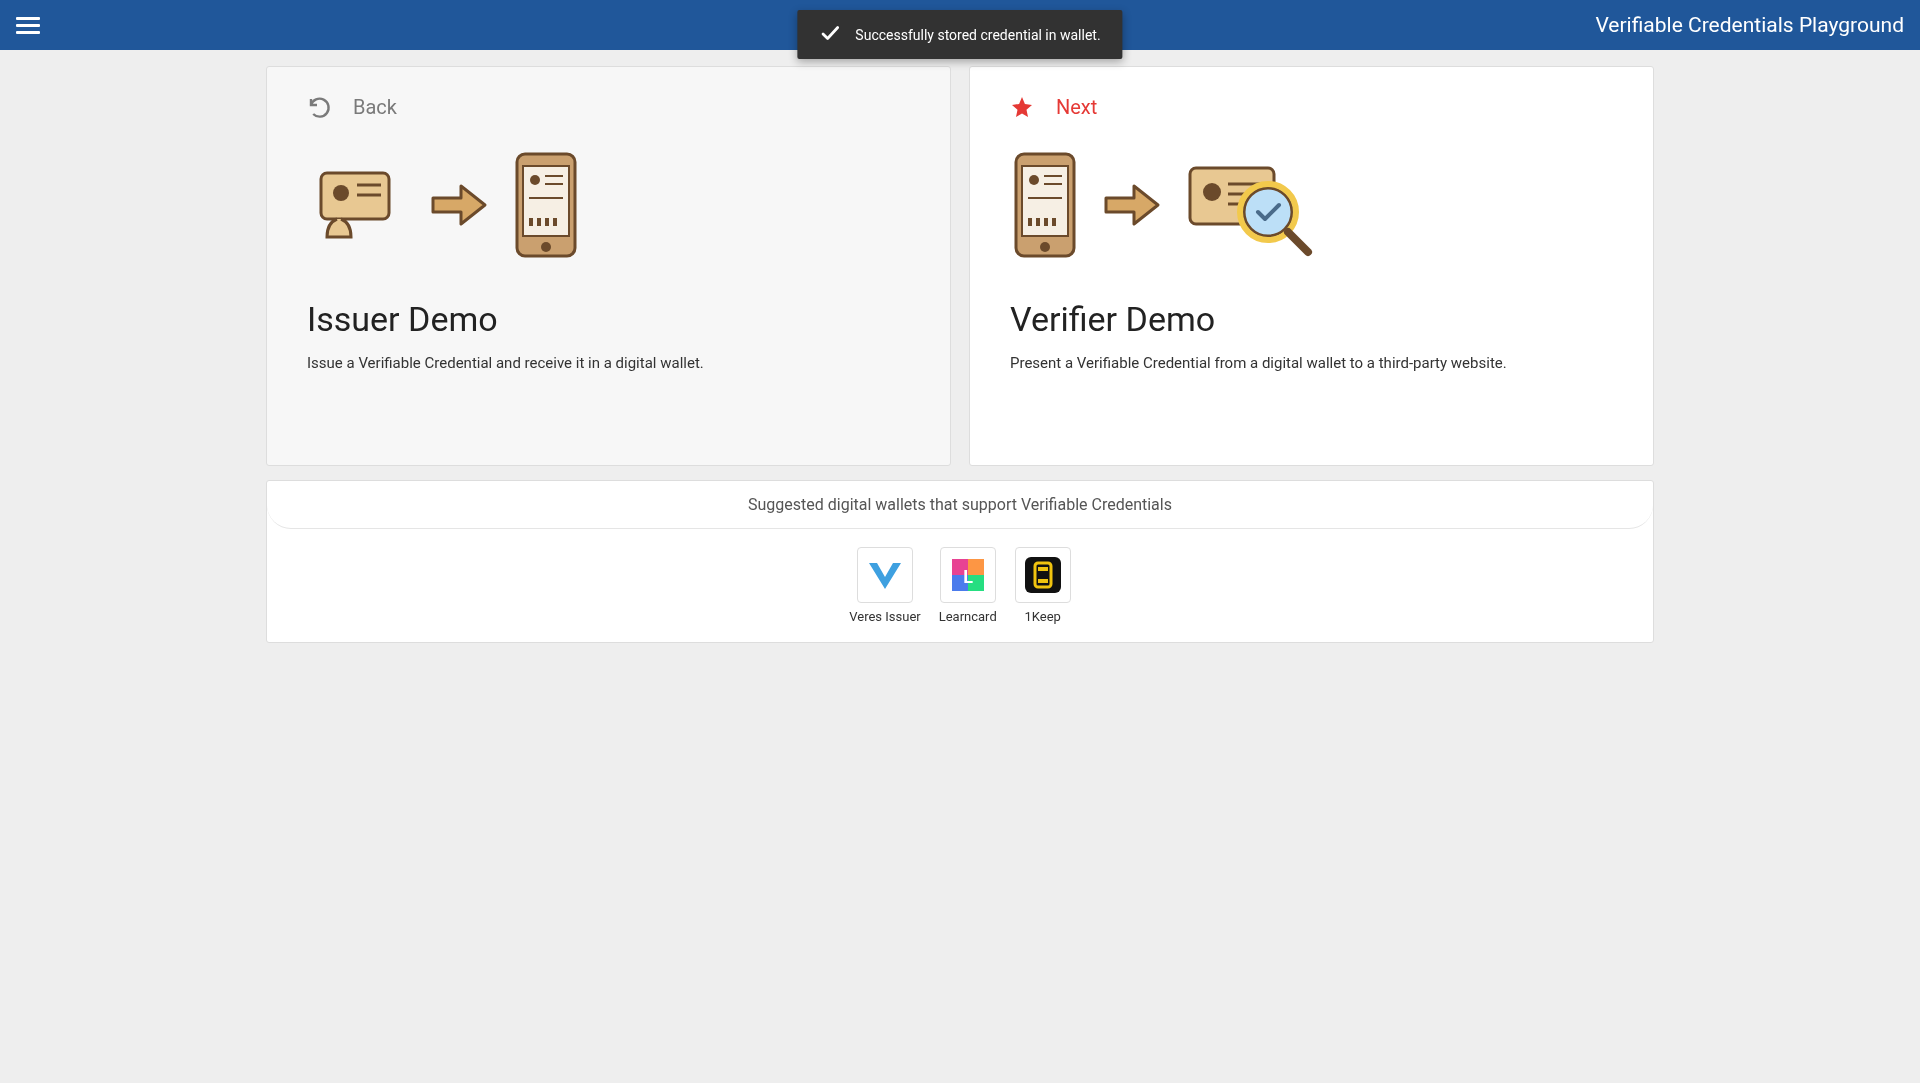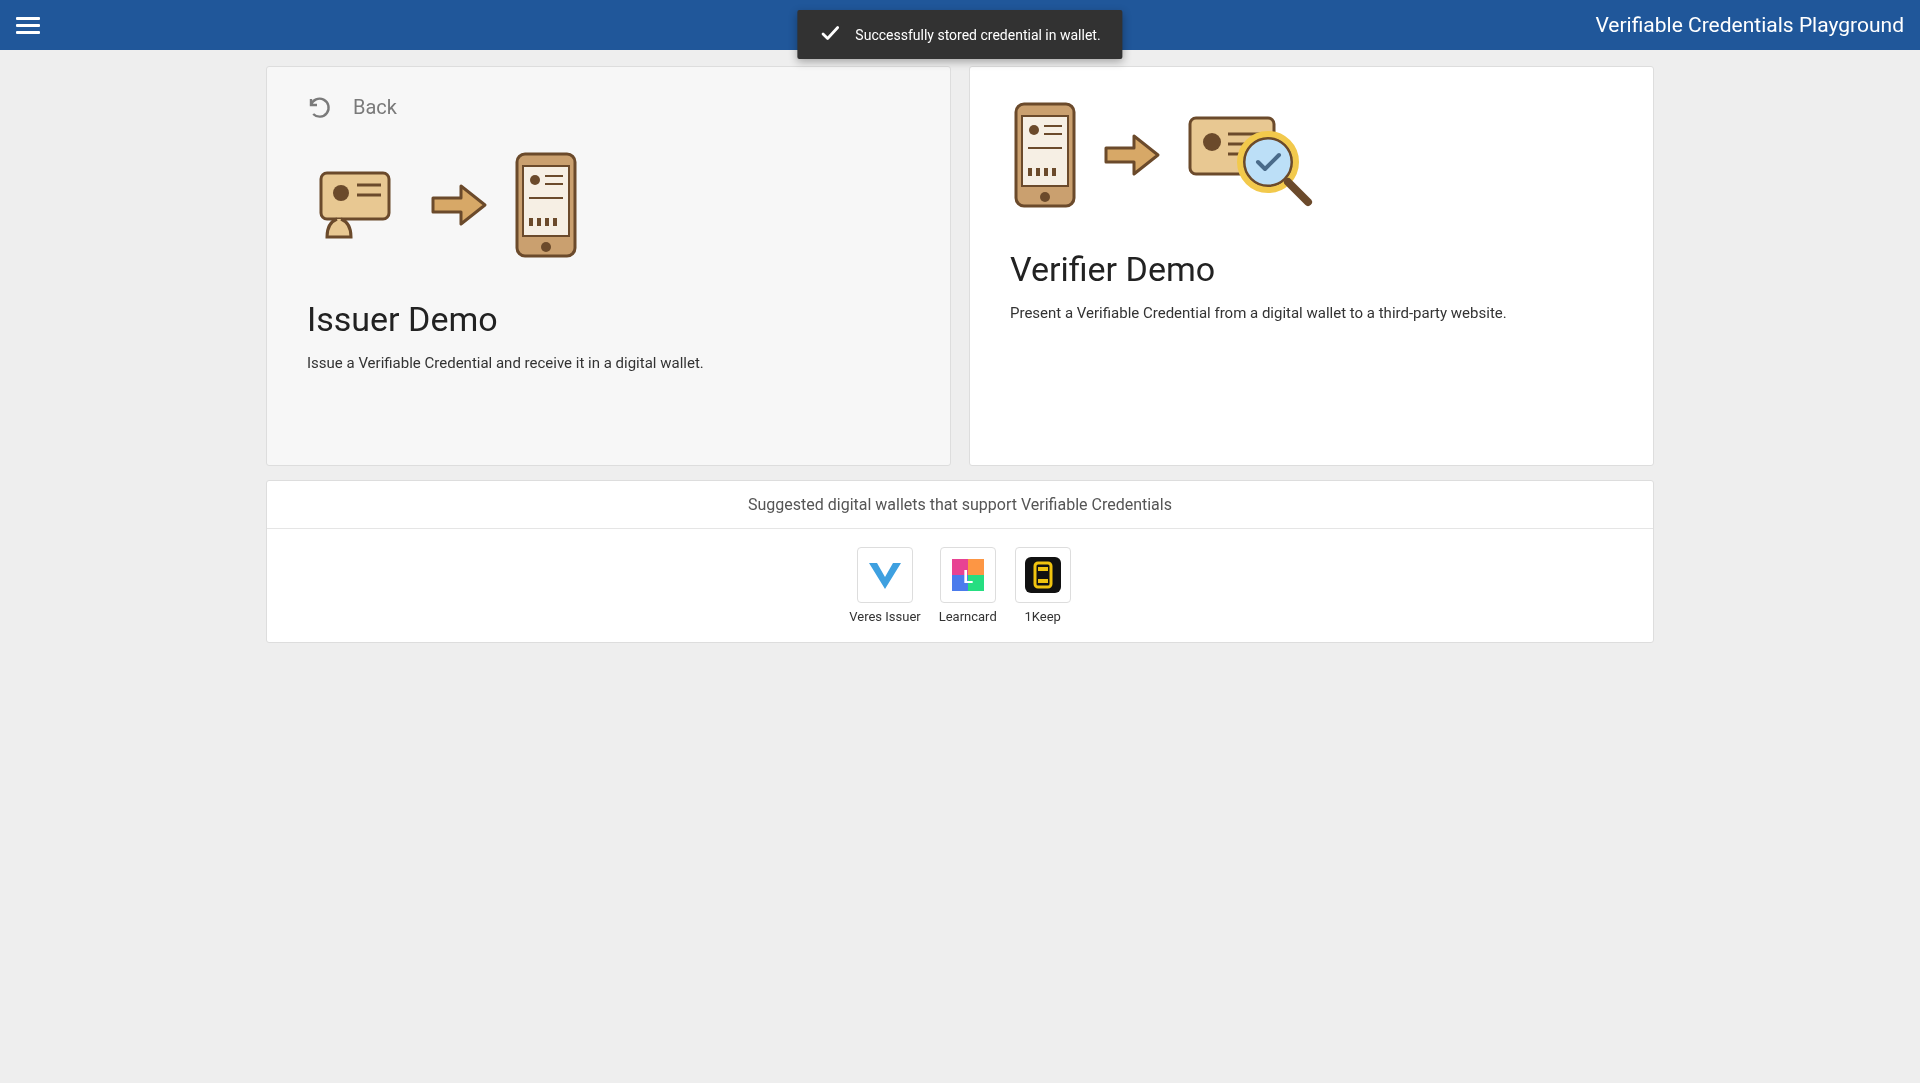--- a/index.html
+++ b/index.html
@@ -89,20 +89,21 @@
     background: #fff;
     border: 1px solid #ddd;
     border-radius: 3px;
   }
   .wallets-head {
     text-align: center;
     font-size: 16px;
     color: #555;
     padding: 14px;
     border-bottom: 1px solid #e5e5e5;
+    border-radius: 24px;
   }
   .wallets-body {
     display: flex;
     justify-content: center;
     gap: 18px;
     padding: 18px;
   }
   .wallet { text-align: center; cursor: pointer; }
   .wallet .w-icon {
     width: 56px; height: 56px;
@@ -173,20 +174,28 @@
             <rect x="26" y="68" width="4" height="8" fill="#6b4a2b"></rect>
             <rect x="34" y="68" width="4" height="8" fill="#6b4a2b"></rect>
             <rect x="42" y="68" width="4" height="8" fill="#6b4a2b"></rect>
         </svg>
       </div>
       <h2>Issuer Demo</h2>
       <p>Issue a Verifiable Credential and receive it in a digital wallet.</p>
     </div>
 
     <div class="card">
+      <div class="card-action-row next">
+        <span class="action-icon">
+          <svg viewBox="0 0 24 24" fill="#e53935">
+              <path d="M12 2l2.9 6.9L22 10l-5.5 4.8L18 22l-6-3.6L6 22l1.5-7.2L2 10l7.1-1.1z"></path>
+            </svg>
+        </span>
+        <span class="action-label">Next</span>
+      </div>
       <div class="illus">
 
         <svg width="70" height="110" viewBox="0 0 70 110">
           <rect x="6" y="4" width="58" height="102" rx="8" fill="#caa06f" stroke="#6b4a2b" stroke-width="3"></rect>
           <rect x="12" y="16" width="46" height="70" fill="#f6efe4" stroke="#6b4a2b" stroke-width="2"></rect>
           <circle cx="35" cy="97" r="5" fill="#6b4a2b"></circle>
           <circle cx="24" cy="30" r="5" fill="#6b4a2b"></circle>
           <line x1="34" y1="26" x2="52" y2="26" stroke="#6b4a2b" stroke-width="2"></line>
           <line x1="34" y1="34" x2="52" y2="34" stroke="#6b4a2b" stroke-width="2"></line>
           <line x1="18" y1="48" x2="52" y2="48" stroke="#6b4a2b" stroke-width="2"></line>

